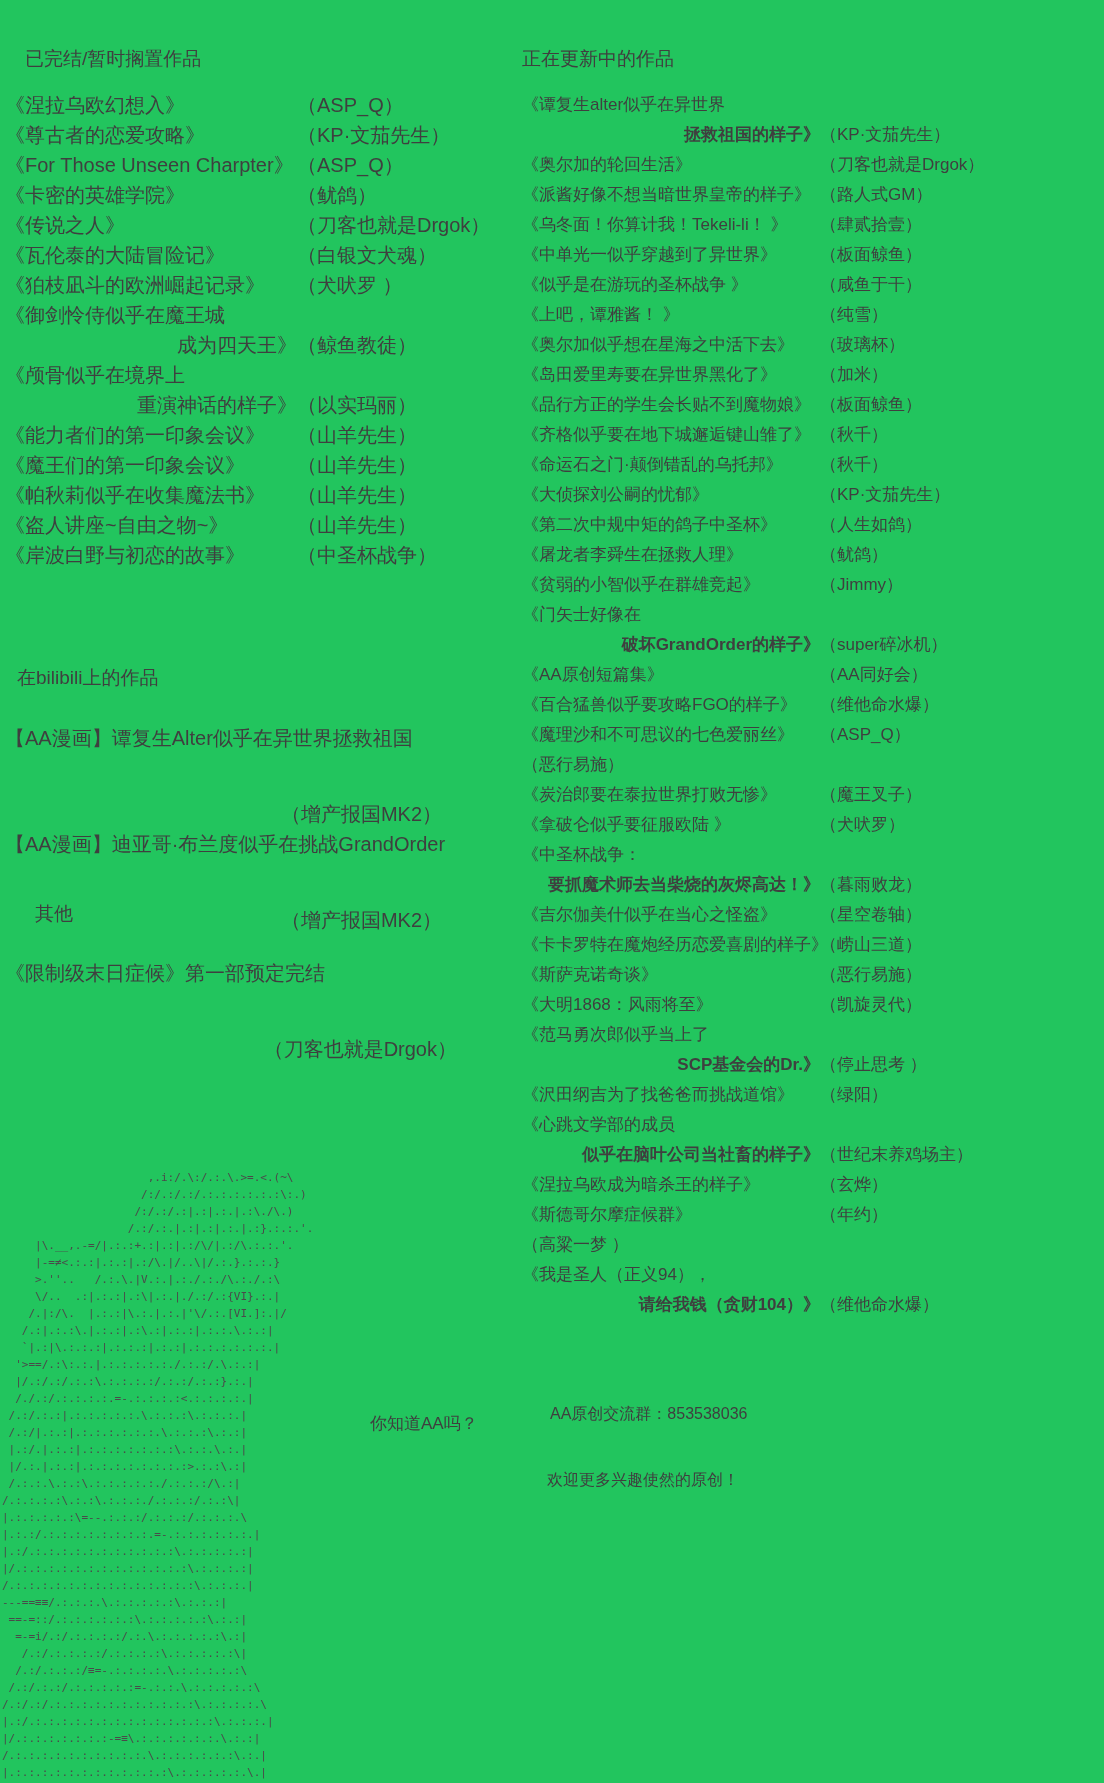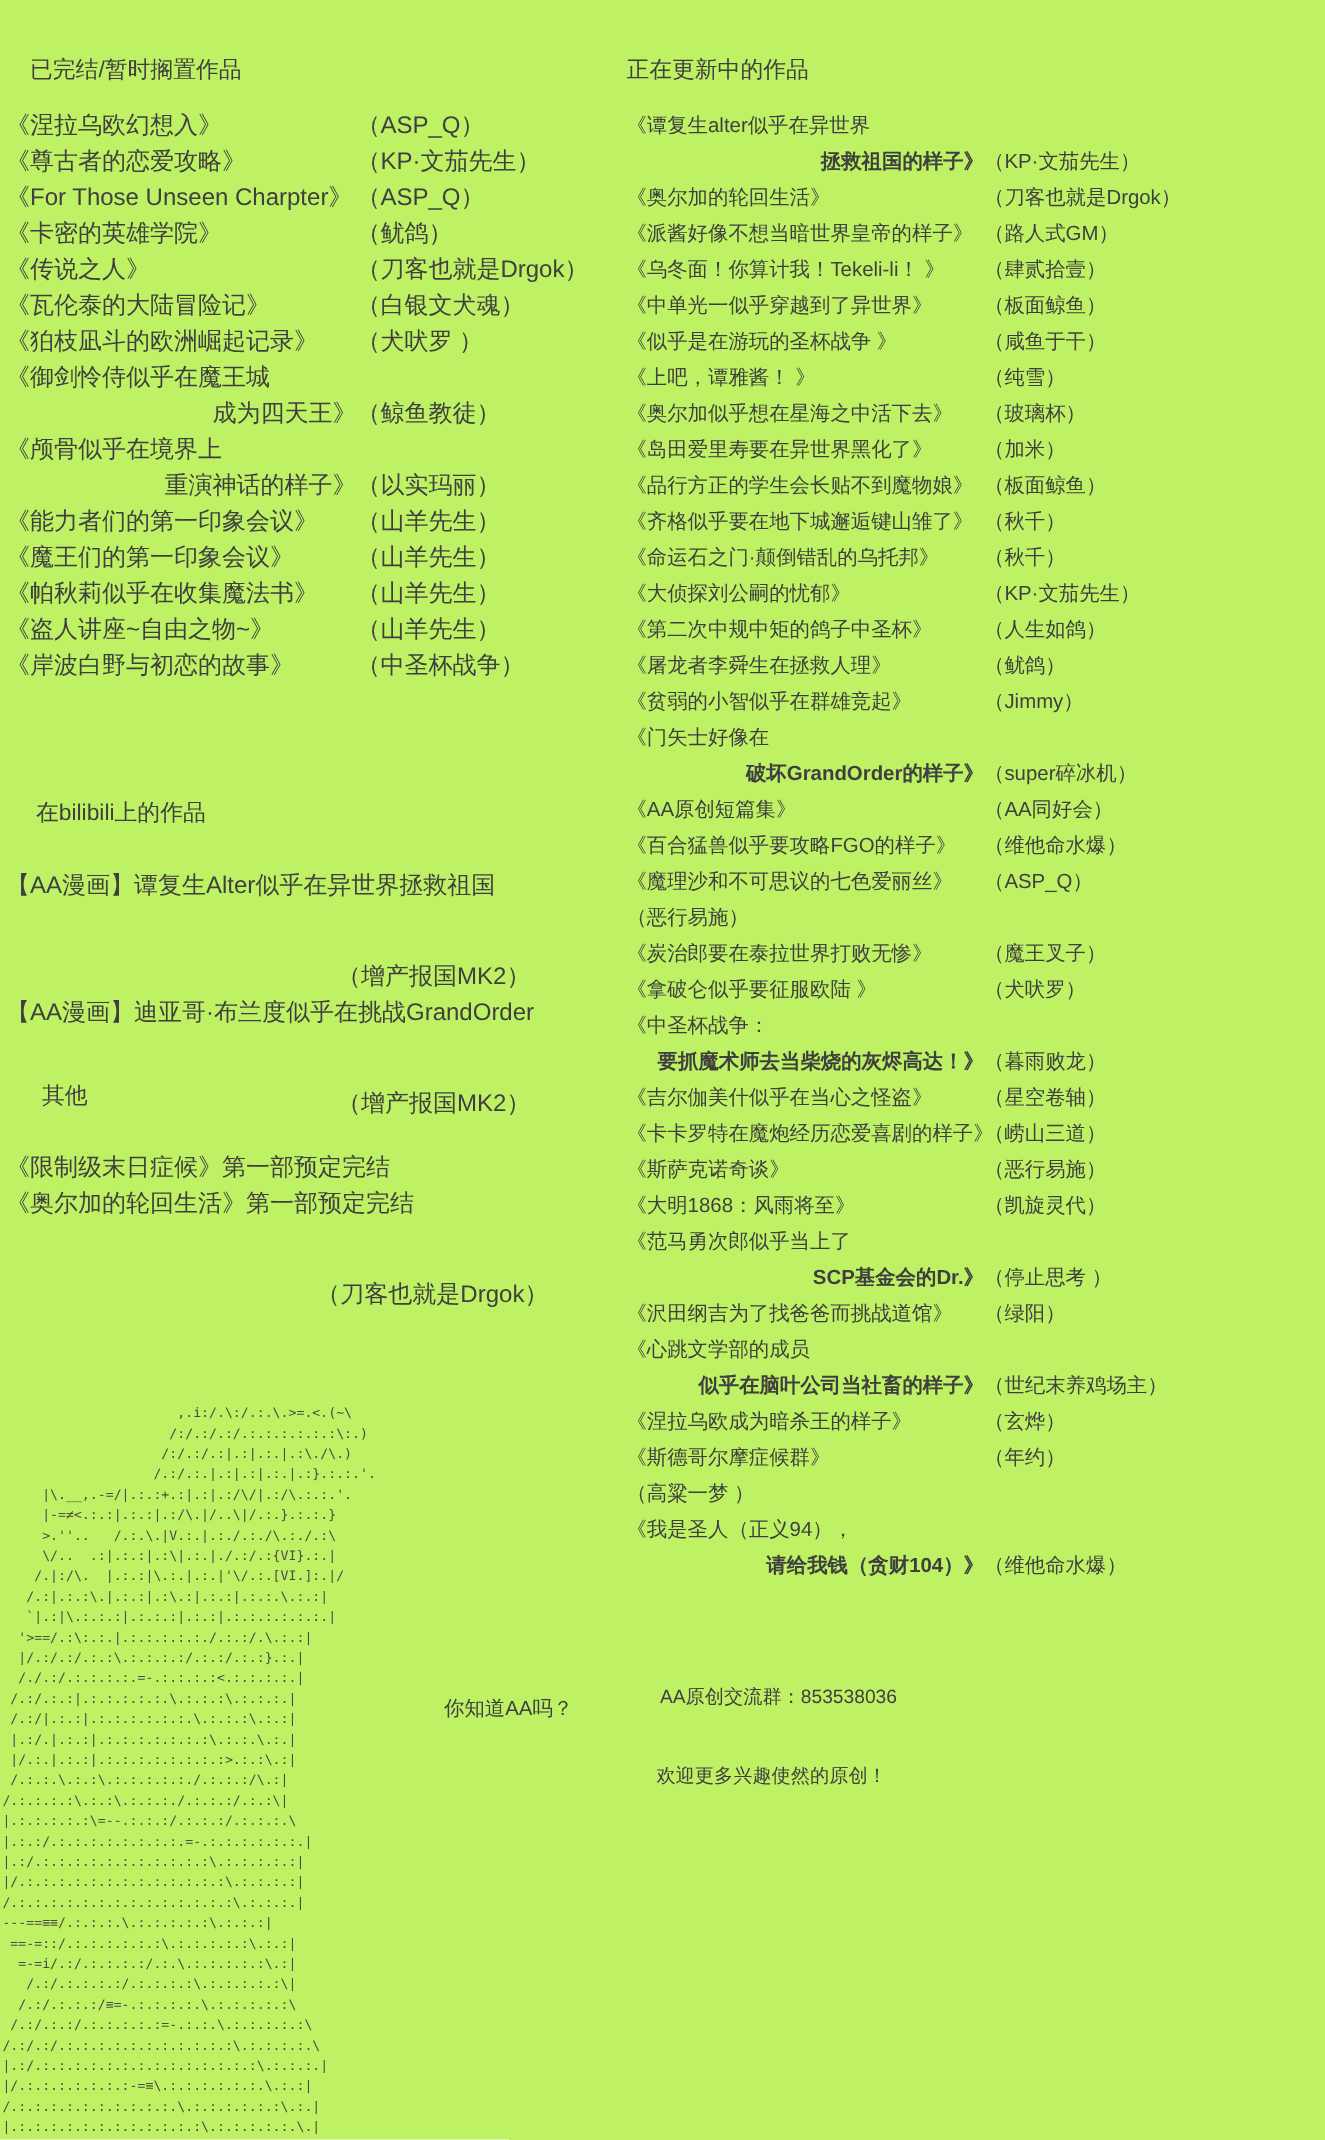--- a/index.html
+++ b/index.html
@@ -1,17 +1,17 @@
 <!DOCTYPE html>
 <html><head>
 <meta charset="utf-8">
 <style>
   html,body{margin:0;padding:0;background:#ffffff;}
   .page{
-    position:relative;width:1104px;height:1783px;background:#bef264;
+    position:relative;width:1104px;height:1783px;background:#22c55e;
     overflow:hidden;color:#3f3f3f;
     font-family:"Liberation Sans", sans-serif;
   }
   .abs{position:absolute;}
   .hdr{font-size:19px;line-height:30px;white-space:nowrap;}
   
   #left-col{position:absolute;left:5px;top:0;width:460px;}
   #left-col .worklist{position:absolute;width:458px;}
   #left-col .row{display:flex;align-items:flex-end;font-size:20px;line-height:30px;}
   #left-col .row .t{width:292px;flex-shrink:0;}
@@ -155,21 +155,21 @@
 
         <div class="row">
           <div class="t">
             <div class="t1">《岸波白野与初恋的故事》</div>
 
           </div>
           <div class="a">（中圣杯战争）</div>
         </div>
       </div>
 
-    <div class="abs hdr" style="left:25px;top:663px;">在bilibili上的作品</div>
+    <div class="abs hdr" style="left:12px;top:663px;">在bilibili上的作品</div>
 
     <div class="worklist blocklist" style="left:0;top:723px;">
 
         <div class="brow">
           <div class="t1">【AA漫画】谭复生Alter似乎在异世界拯救祖国</div>
           <div class="a">（增产报国MK2）</div>
         </div>
 
         <div class="brow">
           <div class="t1">【AA漫画】迪亚哥·布兰度似乎在挑战GrandOrder</div>
@@ -179,21 +179,20 @@
 
     <div class="abs hdr" style="left:30px;top:899px;">其他</div>
 
     <div id="other-list" class="worklist blocklist" style="left:0;top:958px;">
 
         <div class="brow">
           <div class="t1">《限制级末日症候》第一部预定完结</div>
         </div>
 
         <div class="brow">
-          <div class="t1">《奥尔加的轮回生活》第一部预定完结</div>
           <div class="a">（刀客也就是Drgok）</div>
         </div>
       </div>
   </div>
 
   <div id="right-col">
     <div class="abs hdr" style="left:0;top:44px;">正在更新中的作品</div>
 
     <div class="worklist">
 

